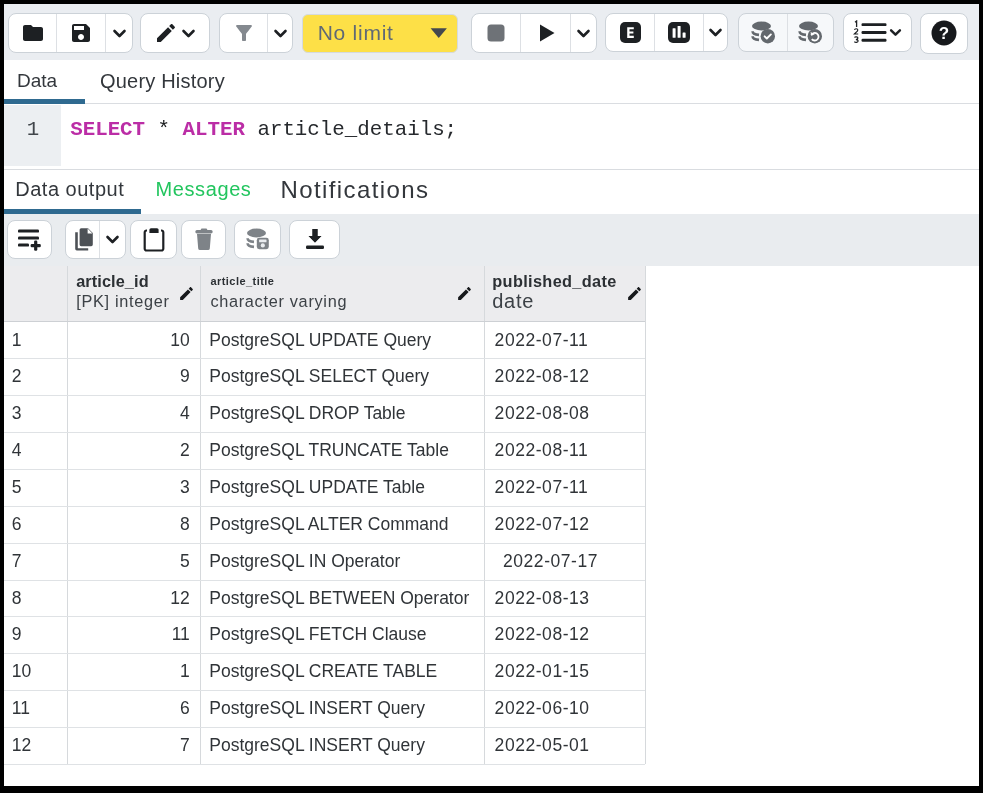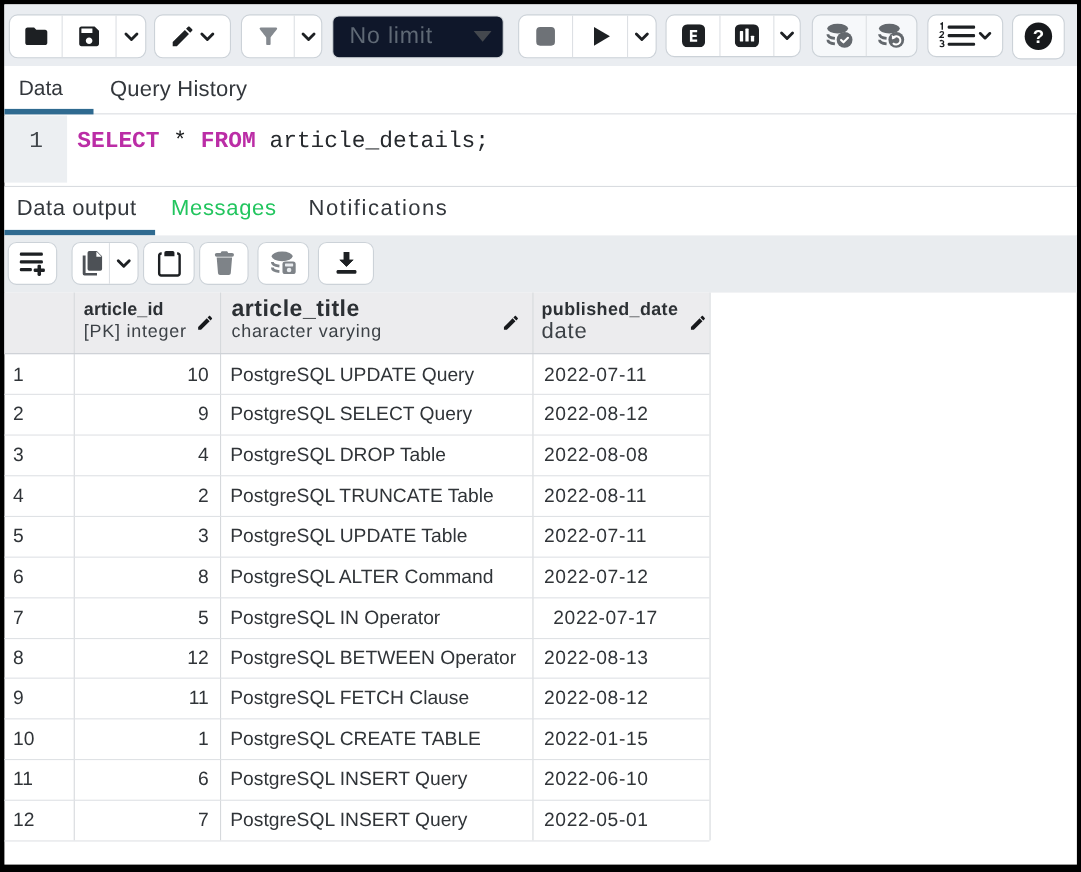--- a/index.html
+++ b/index.html
@@ -45,21 +45,21 @@
       <svg width="24" height="24" viewBox="0 0 24 24">
         <path fill="#84898f" d="M4.25 5.61C6.27 8.2 10 13 10 13v6c0 .55.45 1 1 1h2c.55 0 1-.45 1-1v-6s3.73-4.8 5.75-7.39C20.26 4.95 19.79 4 18.96 4H5.04c-.83 0-1.3.95-.79 1.61z"></path>
       </svg>
     </div>
     <div class="cell" style="width:25px">
       <svg width="17" height="17" viewBox="0 0 17 17">
         <path fill="none" stroke="#1d2023" stroke-width="2.6" stroke-linecap="round" stroke-linejoin="round" d="M3.5 6l5 5 5-5"></path>
       </svg>
     </div>
   </div>
-<div class="a" style="left:302px;top:13.5px;width:156px;height:39px;background:#0f172a;border:1px solid #d5dade;border-radius:6px;display:flex;align-items:center;color:#5f6975;font-size:21px">
+<div class="a" style="left:302px;top:13.5px;width:156px;height:39px;background:#fde047;border:1px solid #d5dade;border-radius:6px;display:flex;align-items:center;color:#5f6975;font-size:21px">
     <span style="margin-left:14.7px;letter-spacing:0.75px">No limit</span>
     <svg width="17.5" height="11.5" viewBox="0 0 17.5 11.5" style="margin-left:36px">
       <path fill="#44484e" d="M0.6 1.2h16.3L8.75 11z"></path>
     </svg>
   </div>
 <div class="grp" style="left:471px;top:13px;width:126px;height:40px;background:#fff">
     <div class="cell" style="width:48px">
       <svg width="18" height="18" viewBox="0 0 18 18">
         <rect x="0.5" y="0.5" width="17" height="17" rx="3.5" fill="#6e7277"></rect>
       </svg>
@@ -141,25 +141,25 @@
       </svg>
     </div>
   </div>
 <div class="a" style="left:4px;top:60px;width:975px;height:44px;background:#fff;border-bottom:1px solid #dadde1"></div>
 <div class="a" style="left:17px;top:68.9px;font-size:19px;color:#33373c;line-height:23px">Data</div>
 <div class="a" style="left:100px;top:69.6px;font-size:20px;letter-spacing:0.2px;color:#33373c;line-height:23px">Query History</div>
 <div class="a" style="left:4px;top:98.5px;width:81px;height:5.5px;background:#2f6a90"></div>
 <div class="a" style="left:4px;top:105px;width:57px;height:61px;background:#eceff2"></div>
 <div class="a" style="left:4px;top:169px;width:975px;height:1px;background:#d9dce0"></div>
 <div class="a mono" style="left:26.7px;top:118.6px;color:#41464b;line-height:21px">1</div>
-<div class="a mono" style="left:70.2px;top:118.6px;line-height:21px;color:#26292d"><b style="color:#bb2da6">SELECT</b> <span style="color:#17191b">*</span> <b style="color:#bb2da6">FROM</b> article_details;</div>
+<div class="a mono" style="left:70.2px;top:118.6px;line-height:21px;color:#26292d"><b style="color:#bb2da6">SELECT</b> <span style="color:#17191b">*</span> <b style="color:#bb2da6">ALTER</b> article_details;</div>
 <div class="a" style="left:4px;top:170px;width:975px;height:43.5px;background:#fff"></div>
 <div class="a" style="left:15.3px;top:178px;font-size:20px;letter-spacing:0.5px;color:#33373c;line-height:23px">Data output</div>
 <div class="a" style="left:155.5px;top:178px;font-size:20px;letter-spacing:0.6px;color:#22c55e;line-height:23px">Messages</div>
-<div class="a" style="left:280.5px;top:178px;font-size:20px;letter-spacing:1.4px;color:#33373c;line-height:23px">Notifications</div>
+<div class="a" style="left:280.5px;top:178px;font-size:24px;letter-spacing:1.4px;color:#33373c;line-height:23px">Notifications</div>
 <div class="a" style="left:4px;top:208.5px;width:136.6px;height:5px;background:#2f6a90"></div>
 <div class="a" style="left:4px;top:213.5px;width:975px;height:52px;background:#e9ecef"></div>
 <div class="grp" style="left:7px;top:219.5px;width:45px;height:39px;background:#fff">
     <div class="cell" style="width:43px">
       <svg width="25" height="23" viewBox="0 0 25 23">
         <rect x="1" y="1.6" width="21" height="3" rx="1.2" fill="#1d2023"></rect>
         <rect x="1" y="8.6" width="21" height="3" rx="1.2" fill="#1d2023"></rect>
         <rect x="1" y="15.6" width="11" height="3" rx="1.2" fill="#1d2023"></rect>
         <rect x="17.1" y="12.6" width="3.2" height="10.2" rx="1.2" fill="#1d2023"></rect>
         <rect x="13.6" y="16.1" width="10.2" height="3.2" rx="1.2" fill="#1d2023"></rect>
@@ -213,21 +213,21 @@
       <svg width="22" height="24" viewBox="0 0 22 24">
         <path fill="#1d2023" d="M11 2v10 M11 15.5L4.6 9.1h3.9V2h5v7.1h3.9z"></path>
         <path fill="#1d2023" d="M4.6 9.1h3.9V2h5v7.1h3.9L11 15.5z"></path>
         <rect x="2" y="18.5" width="18" height="3.4" rx="1.2" fill="#1d2023"></rect>
       </svg>
     </div>
   </div>
 <div class="a" style="left:4px;top:265.5px;width:641px;height:56.0px;background:#ececee"></div>
 <div class="a" style="left:76.2px;top:270.5px;font-size:16.3px;font-weight:bold;letter-spacing:0.1px;color:#2c3034;line-height:20px;white-space:nowrap">article_id</div>
 <div class="a" style="left:76.2px;top:290.9px;font-size:16.3px;letter-spacing:0.7px;color:#3c4146;line-height:20px;white-space:nowrap">[PK] integer</div>
-<div class="a" style="left:210.4px;top:270.5px;font-size:21px;font-weight:bold;letter-spacing:0.45px;color:#2c3034;line-height:20px;white-space:nowrap">article_title</div>
+<div class="a" style="left:210.4px;top:270.5px;font-size:11px;font-weight:bold;letter-spacing:0.45px;color:#2c3034;line-height:20px;white-space:nowrap">article_title</div>
 <div class="a" style="left:210.4px;top:290.9px;font-size:16.3px;letter-spacing:0.7px;color:#3c4146;line-height:20px;white-space:nowrap">character varying</div>
 <div class="a" style="left:492.3px;top:270.5px;font-size:16.3px;font-weight:bold;letter-spacing:0.35px;color:#2c3034;line-height:20px;white-space:nowrap">published_date</div>
 <div class="a" style="left:492.3px;top:290.9px;font-size:20px;letter-spacing:0.7px;color:#3c4146;line-height:20px;white-space:nowrap">date</div>
 <div class="a" style="left:178px;top:285.3px;width:17px;height:17px"><svg width="17" height="17" viewBox="0 0 24 24">
       <path fill="#17191c" d="M3 17.25V21h3.75L17.81 9.94l-3.75-3.75L3 17.25zM20.71 7.04c.39-.39.39-1.02 0-1.41l-2.34-2.34c-.39-.39-1.02-.39-1.41 0l-1.83 1.83 3.75 3.75 1.83-1.83z"></path>
     </svg></div>
 <div class="a" style="left:455.5px;top:285.3px;width:17px;height:17px"><svg width="17" height="17" viewBox="0 0 24 24">
       <path fill="#17191c" d="M3 17.25V21h3.75L17.81 9.94l-3.75-3.75L3 17.25zM20.71 7.04c.39-.39.39-1.02 0-1.41l-2.34-2.34c-.39-.39-1.02-.39-1.41 0l-1.83 1.83 3.75 3.75 1.83-1.83z"></path>
     </svg></div>
 <div class="a" style="left:625.5px;top:285.3px;width:17px;height:17px"><svg width="17" height="17" viewBox="0 0 24 24">

